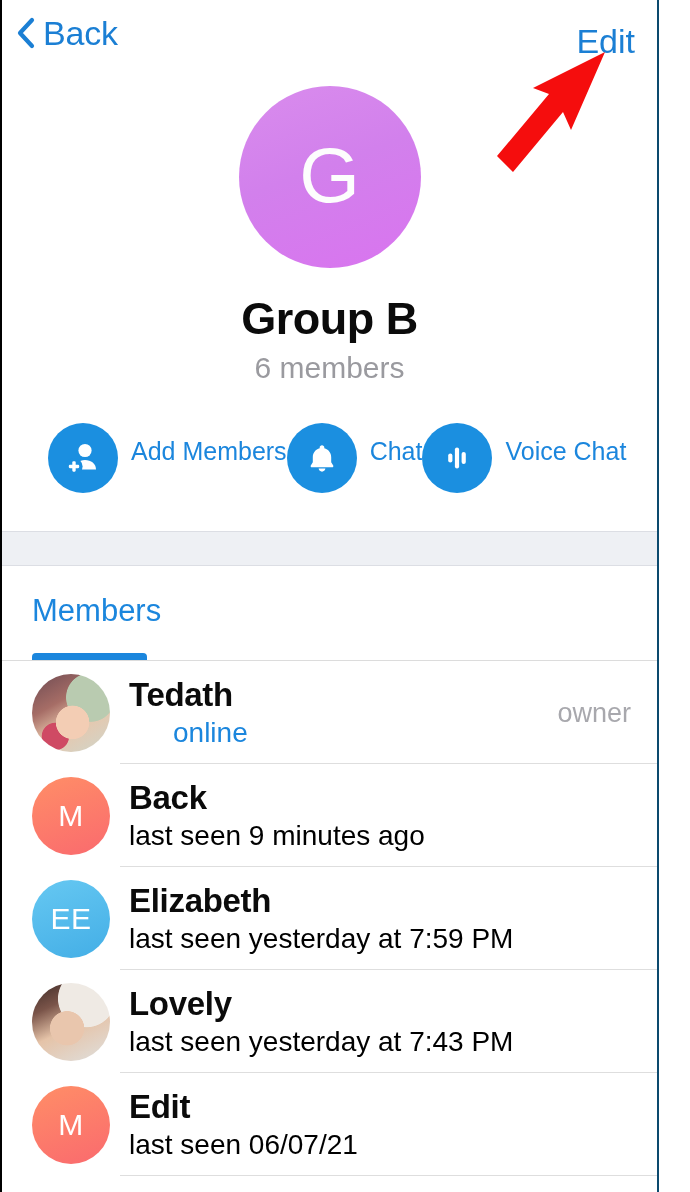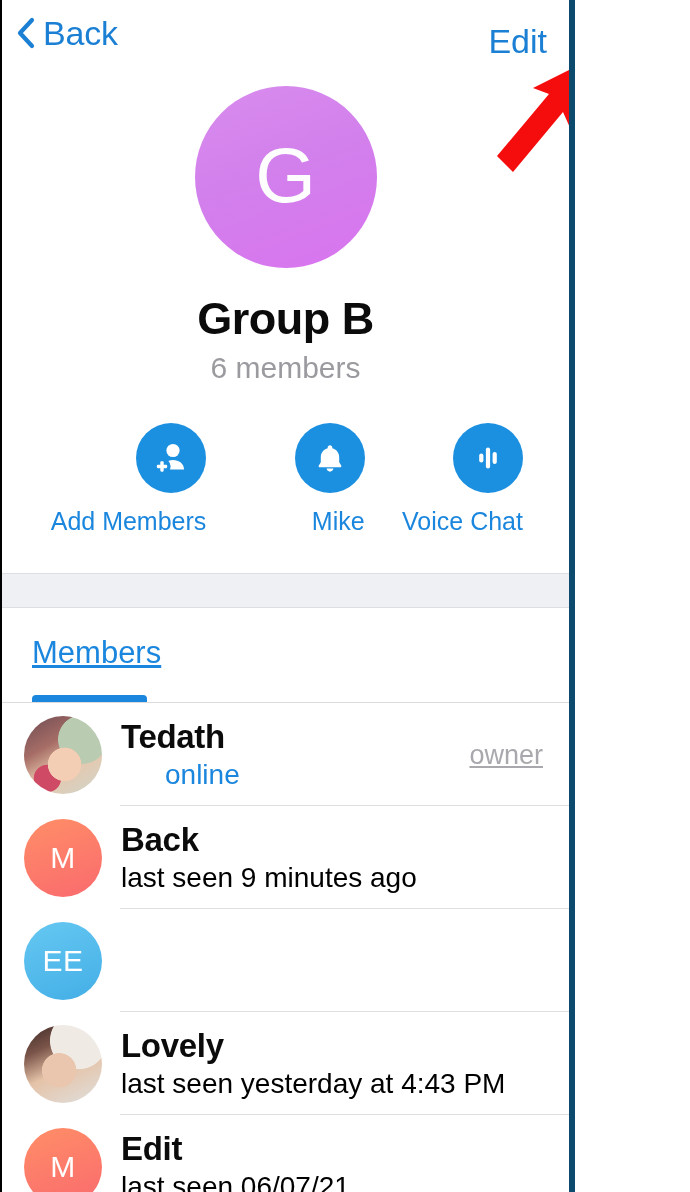--- a/index.html
+++ b/index.html
@@ -4,25 +4,25 @@
 <style>
   * { margin:0; padding:0; box-sizing:border-box; }
   html, body {
     width:690px; height:1192px;
     background:#ffffff;
     font-family:"Liberation Sans", sans-serif;
     -webkit-font-smoothing:antialiased;
   }
   #screen {
     position:relative;
-    width:575px; height:1192px;
+    width:659px; height:1192px;
     overflow:hidden;
     background:#ffffff;
     border-left:2px solid #000;
-    border-right:6px solid #0c4a6e;
+    border-right:2px solid #0c4a6e;
   }
 
   
   .navbar {
     position:relative;
     height:80px;
     background:#ffffff;
   }
   .back-btn {
     position:absolute; left:14px; top:16px;
@@ -77,23 +77,23 @@
 
   
   .actions {
     display:flex;
     margin-top:38px;
     padding:0 46px;
   }
   .action {
     flex:1;
     display:flex;
-    flex-direction:column;
-    align-items:flex-end;
+    align-items:flex-start;
     cursor:pointer;
+    gap:13px;
   }
   .action-circle {
     width:70px; height:70px;
     border-radius:50%;
     background:#1b8fe0;
     display:flex; align-items:center; justify-content:center;
   }
   .action-label {
     margin-top:14px;
     font-size:25px;
@@ -117,38 +117,37 @@
     height:95px;
     border-bottom:1px solid #dcdcdc;
   }
   .tab {
     position:absolute;
     left:30px; top:28px;
     font-size:31px;
     color:#1b86dd;
     line-height:34px;
     cursor:pointer;
-    text-decoration:underline;
   }
   .tab-underline {
     position:absolute;
     left:30px; bottom:0;
     width:115px; height:7px;
     background:#1b86dd;
     border-radius:4px 4px 0 0;
   }
 
   
   .members { position:relative; }
   .member-row {
     position:relative;
     display:flex;
     align-items:center;
     height:103px;
-    padding-left:22px;
+    padding-left:30px;
     cursor:pointer;
   }
   .member-row::after {
     content:"";
     position:absolute;
     left:118px; right:0; bottom:0;
     height:1px;
     background:#dedede;
   }
   .avatar {
@@ -185,21 +184,20 @@
     margin-top:2px;
     white-space:nowrap;
   }
   .member-status.online { color:#1b86dd;margin-left:44px; }
   .member-badge {
     font-size:27px;
     color:#a8a8ad;
     padding-right:26px;
     line-height:30px;
     white-space:nowrap;
-    text-decoration:underline;
   }
 
   
   .ph-tedath {
     background:
       radial-gradient(circle at 52% 62%, #f3cdb4 0 26%, rgba(243,205,180,0) 27%),
       radial-gradient(circle at 30% 80%, #cf4a64 0 16%, rgba(207,74,100,0) 17%),
       radial-gradient(circle at 75% 30%, #b9cbb0 0 30%, rgba(185,203,176,0) 31%),
       linear-gradient(150deg,#6d4a52 0%,#a66d66 35%,#e8c6ab 60%,#cfd6cb 100%);
   }
@@ -256,21 +254,21 @@
       <div class="action-label">Add Members</div>
     </div>
 
     <div class="action">
       <div class="action-circle">
         <svg width="40" height="40" viewBox="0 0 40 40">
           <path d="M20 7.2c-1.3 0-2.3 1-2.3 2.2v.9c-4 1-6.9 4.6-6.9 8.9v5.1l-2 3.1c-.5.8.1 1.8 1 1.8h20.4c.9 0 1.5-1 1-1.8l-2-3.1v-5.1c0-4.3-2.9-7.9-6.9-8.9v-.9c0-1.2-1-2.2-2.3-2.2z" fill="#ffffff"></path>
           <path d="M16.6 30.6c.3 1.8 1.7 3.1 3.4 3.1s3.1-1.3 3.4-3.1z" fill="#ffffff"></path>
         </svg>
       </div>
-      <div class="action-label">Mike</div>
+      <div class="action-label">Chat</div>
     </div>
 
     <div class="action">
       <div class="action-circle">
         <svg width="40" height="40" viewBox="0 0 40 40">
           <rect x="11.2" y="15.5" width="4.2" height="9" rx="2.1" fill="#ffffff"></rect>
           <rect x="17.9" y="9.5" width="4.2" height="21" rx="2.1" fill="#ffffff"></rect>
           <rect x="24.6" y="14" width="4.2" height="12" rx="2.1" fill="#ffffff"></rect>
         </svg>
       </div>
@@ -308,30 +306,34 @@
         <div class="member-name">Back</div>
         <div class="member-status">last seen 9 minutes ago</div>
       </div>
       <div class="member-badge"></div>
     </div>
 
     <div class="member-row">
       <div class="avatar" style="background:linear-gradient(160deg,#66c8f2 0%,#43aee6 100%)">
         <span class="ini">EE</span>
       </div>
+      <div class="member-info">
+        <div class="member-name">Elizabeth</div>
+        <div class="member-status">last seen yesterday at 7:59 PM</div>
+      </div>
       <div class="member-badge"></div>
     </div>
 
     <div class="member-row">
       <div class="avatar ph-lovely">
         <span class="ini"></span>
       </div>
       <div class="member-info">
         <div class="member-name">Lovely</div>
-        <div class="member-status">last seen yesterday at 4:43 PM</div>
+        <div class="member-status">last seen yesterday at 7:43 PM</div>
       </div>
       <div class="member-badge"></div>
     </div>
 
     <div class="member-row">
       <div class="avatar" style="background:linear-gradient(160deg,#ff8e67 0%,#fa6a6e 100%)">
         <span class="ini">M</span>
       </div>
       <div class="member-info">
         <div class="member-name">Edit</div>

